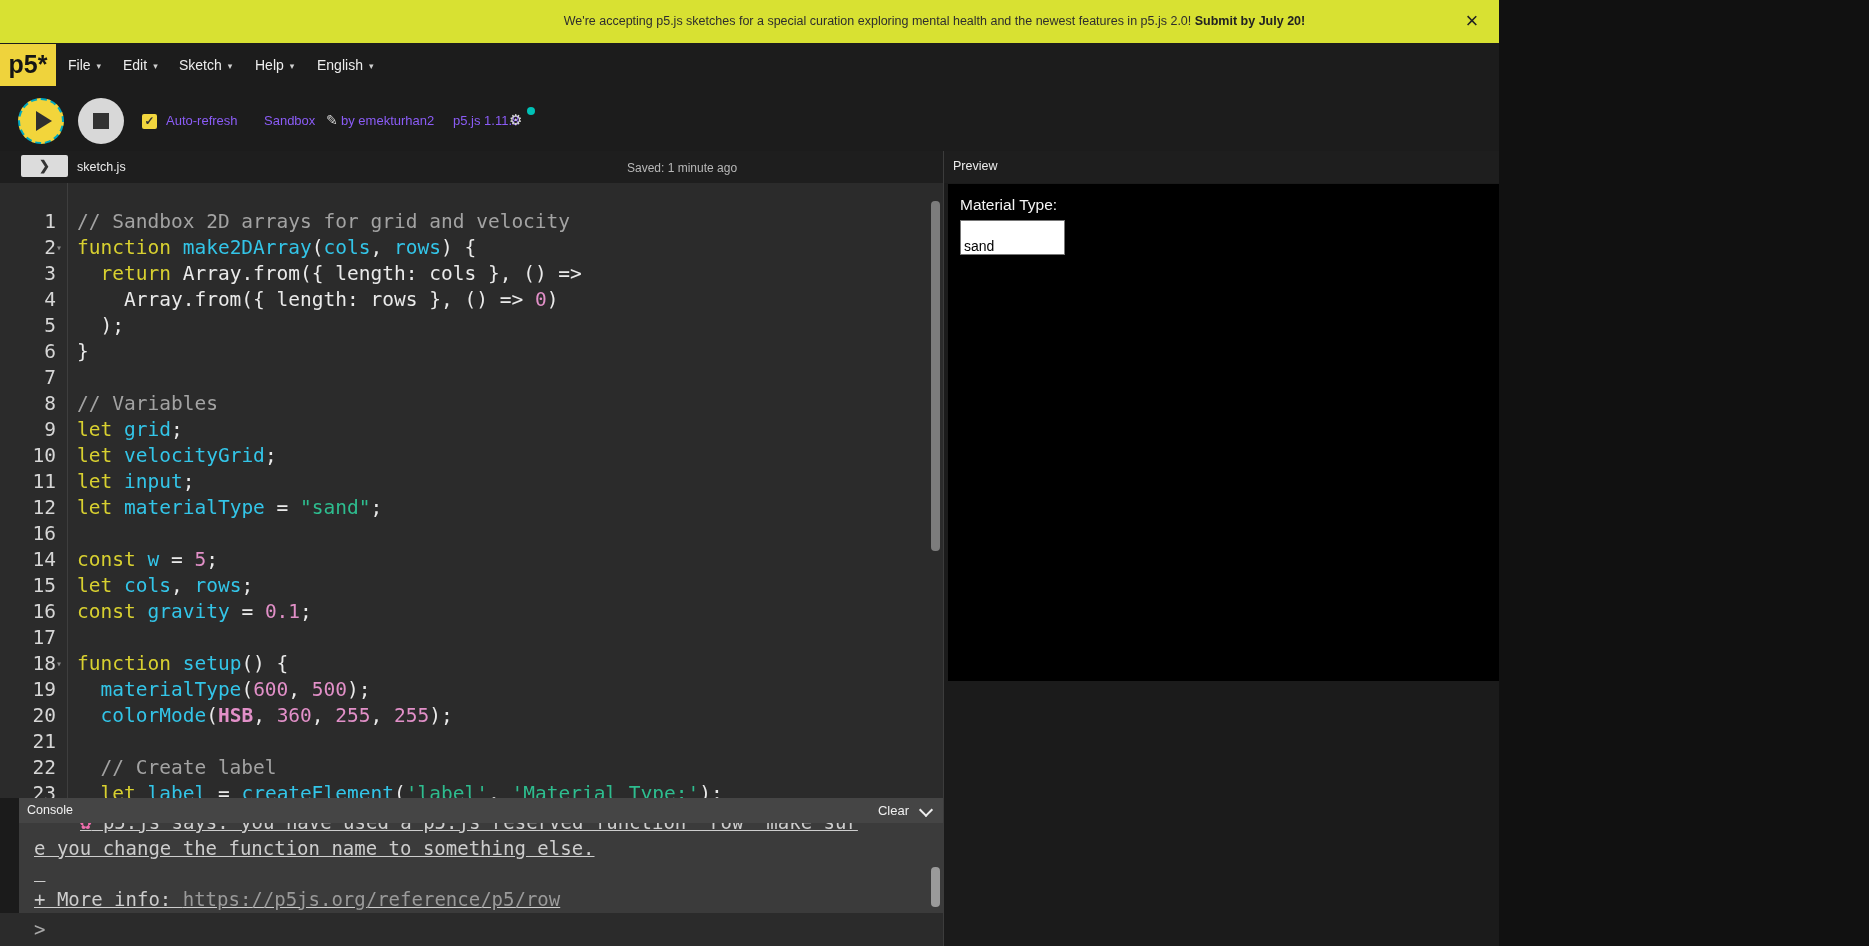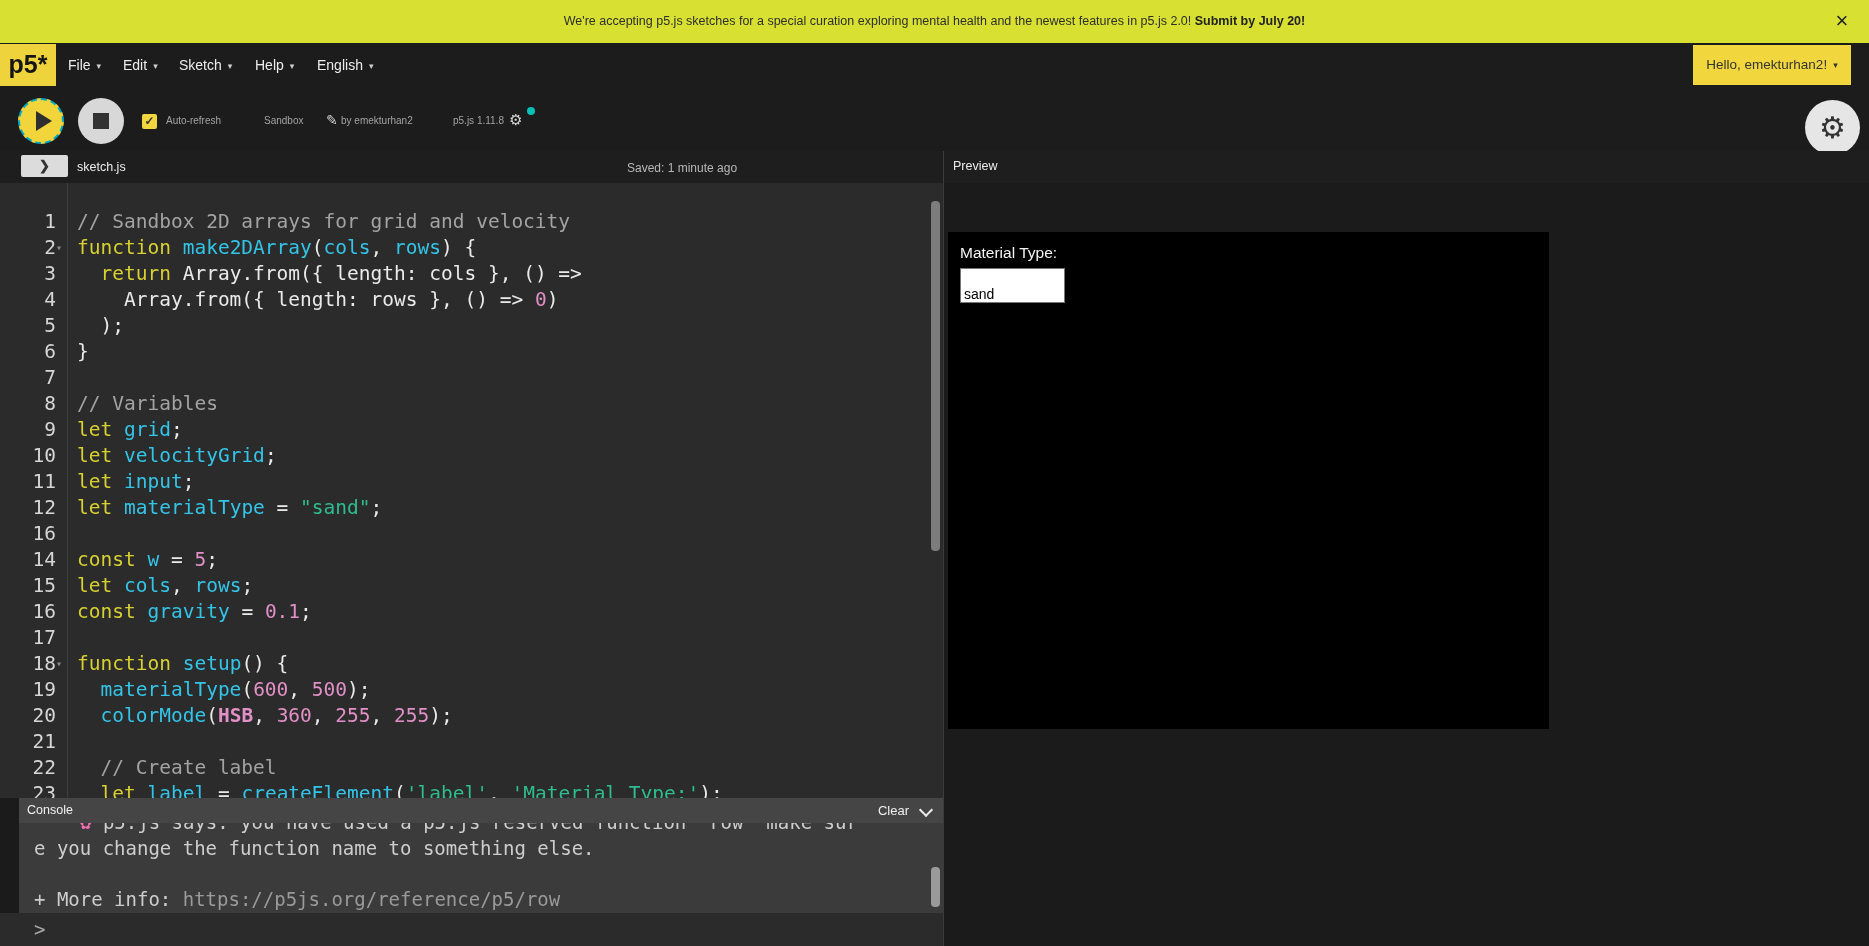--- a/index.html
+++ b/index.html
@@ -1,16 +1,16 @@
 <!DOCTYPE html>
 <html><head>
 <meta charset="utf-8">
 <style>
   html,body{margin:0;padding:0;background:#111;}
-  #app{position:relative;width:1869px;height:946px;overflow:hidden;background:#1b1b1b;
+  #app{position:relative;width:1499px;height:946px;overflow:hidden;background:#1b1b1b;
        font-family:"Liberation Sans",sans-serif;}
   .abs{position:absolute;}
 
   
   #banner{left:0;top:0;width:1869px;height:43px;background:#d8e132;color:#2e2e2e;
           font-size:12.5px;line-height:43px;text-align:center;}
   #banner b{font-weight:700;color:#222;}
   #banner-close{right:12px;top:0;width:30px;height:43px;line-height:41px;text-align:center;
                 font-size:22px;color:#222;cursor:pointer;}
 
@@ -26,21 +26,21 @@
   
   #toolbar{left:0;top:87px;width:1869px;height:64px;background:#1c1c1c;border-bottom:1px dashed #8d8d8d;}
   #play-btn{left:18px;top:98px;width:42px;height:42px;border-radius:50%;background:#f2d53b;
             border:2px dashed #00a9c0;cursor:pointer;}
   #play-tri{left:16px;top:11px;width:0;height:0;border-left:16px solid #2e2e2e;
             border-top:10px solid transparent;border-bottom:10px solid transparent;}
   #stop-btn{left:78px;top:98px;width:46px;height:46px;border-radius:50%;background:#d8d8d8;cursor:pointer;}
   #stop-sq{left:15px;top:15px;width:16px;height:16px;background:#333;}
   #autorefresh-box{left:142px;top:114px;width:15px;height:15px;background:#f2d63e;border-radius:2px;
                    color:#333;font-size:12px;font-weight:bold;line-height:15px;text-align:center;cursor:pointer;}
-  .tb-text{top:113px;height:16px;line-height:16px;color:#a3a3a3;font-size:10px;}
+  .tb-text{top:113px;height:16px;line-height:16px;color:#8b5cf6;font-size:13px;}
   #pencil-icon{left:326px;top:112px;color:#d8d8d8;font-size:14px;cursor:pointer;}
   #version-gear{left:509px;top:111px;color:#d5d5d5;font-size:15px;cursor:pointer;}
   #status-dot{left:527px;top:107px;width:8px;height:8px;border-radius:50%;background:#00c1b6;}
   #pref-btn{left:1805px;top:100px;width:55px;height:55px;border-radius:50%;background:#e6e6e6;
             color:#333;font-size:30px;line-height:55px;text-align:center;cursor:pointer;}
 
   
   #tabbar{left:0;top:151px;width:1869px;height:32px;background:#1e1e1e;border-bottom:1px solid #151515;}
   #collapse-btn{left:21px;top:155px;width:47px;height:22px;background:#dcdcdc;border-radius:2px;
                 color:#333;font-size:13px;font-weight:bold;text-align:center;line-height:22px;cursor:pointer;}
@@ -63,32 +63,32 @@
   #editor-scrollbar{left:931px;top:18px;width:9px;height:350px;background:#7c7c7c;border-radius:4px;cursor:pointer;}
 
   
   #console-header{left:19px;top:798px;width:924px;height:25px;background:#454545;z-index:3;}
   #console-title{left:8px;top:0;line-height:25px;font-size:12.5px;color:#f0f0f0;}
   #console-clear{right:34px;top:0;line-height:25px;font-size:13px;color:#f0f0f0;cursor:pointer;}
   #console-chevron{right:12px;top:7px;width:8px;height:8px;border-right:2px solid #eee;
                    border-bottom:2px solid #eee;transform:rotate(45deg);cursor:pointer;}
   #console-body{left:19px;top:823px;width:924px;height:90px;background:#3b3b3b;overflow:hidden;z-index:3;}
   #console-lines{margin-top:-13px;font-family:"DejaVu Sans Mono",monospace;font-size:19px;
-                 line-height:25.5px;color:#cdcdcd;white-space:pre;}
+                 line-height:25.5px;color:#cdcdcd;white-space:pre;text-decoration:underline;}
   .cl-url{color:#9a9a9a}
   .cl-flower{color:#f06eae}
   #console-scrollbar{left:912px;top:44px;width:9px;height:40px;background:#9a9a9a;border-radius:4px;cursor:pointer;}
   #console-input-row{left:0;top:913px;width:943px;height:33px;background:#2b2b2b;z-index:3;}
   #console-prompt{left:34px;top:0;line-height:33px;color:#a8a8a8;
                   font-family:"DejaVu Sans Mono",monospace;font-size:19px;}
 
   
   #divider{left:943px;top:151px;width:1px;height:795px;background:#3c3c3c;}
   #preview-pane{left:944px;top:183px;width:925px;height:763px;background:#1b1b1b;}
-  #sketch-canvas{left:4px;top:1px;width:601px;height:497px;background:#000;margin-top:48px;}
+  #sketch-canvas{left:4px;top:1px;width:601px;height:497px;background:#000;}
   #material-label{left:12px;top:12px;font-size:15.5px;color:#f4f4f4;}
   #material-input{position:absolute;left:12px;top:36px;width:100px;height:17px;background:#fff;
                   border:1px solid #767676;font-family:"Liberation Sans",sans-serif;font-size:14px;
                   color:#000;padding:16px 0 0 3px;}
 </style>
 </head>
 <body>
 
 <div id="app">
 

